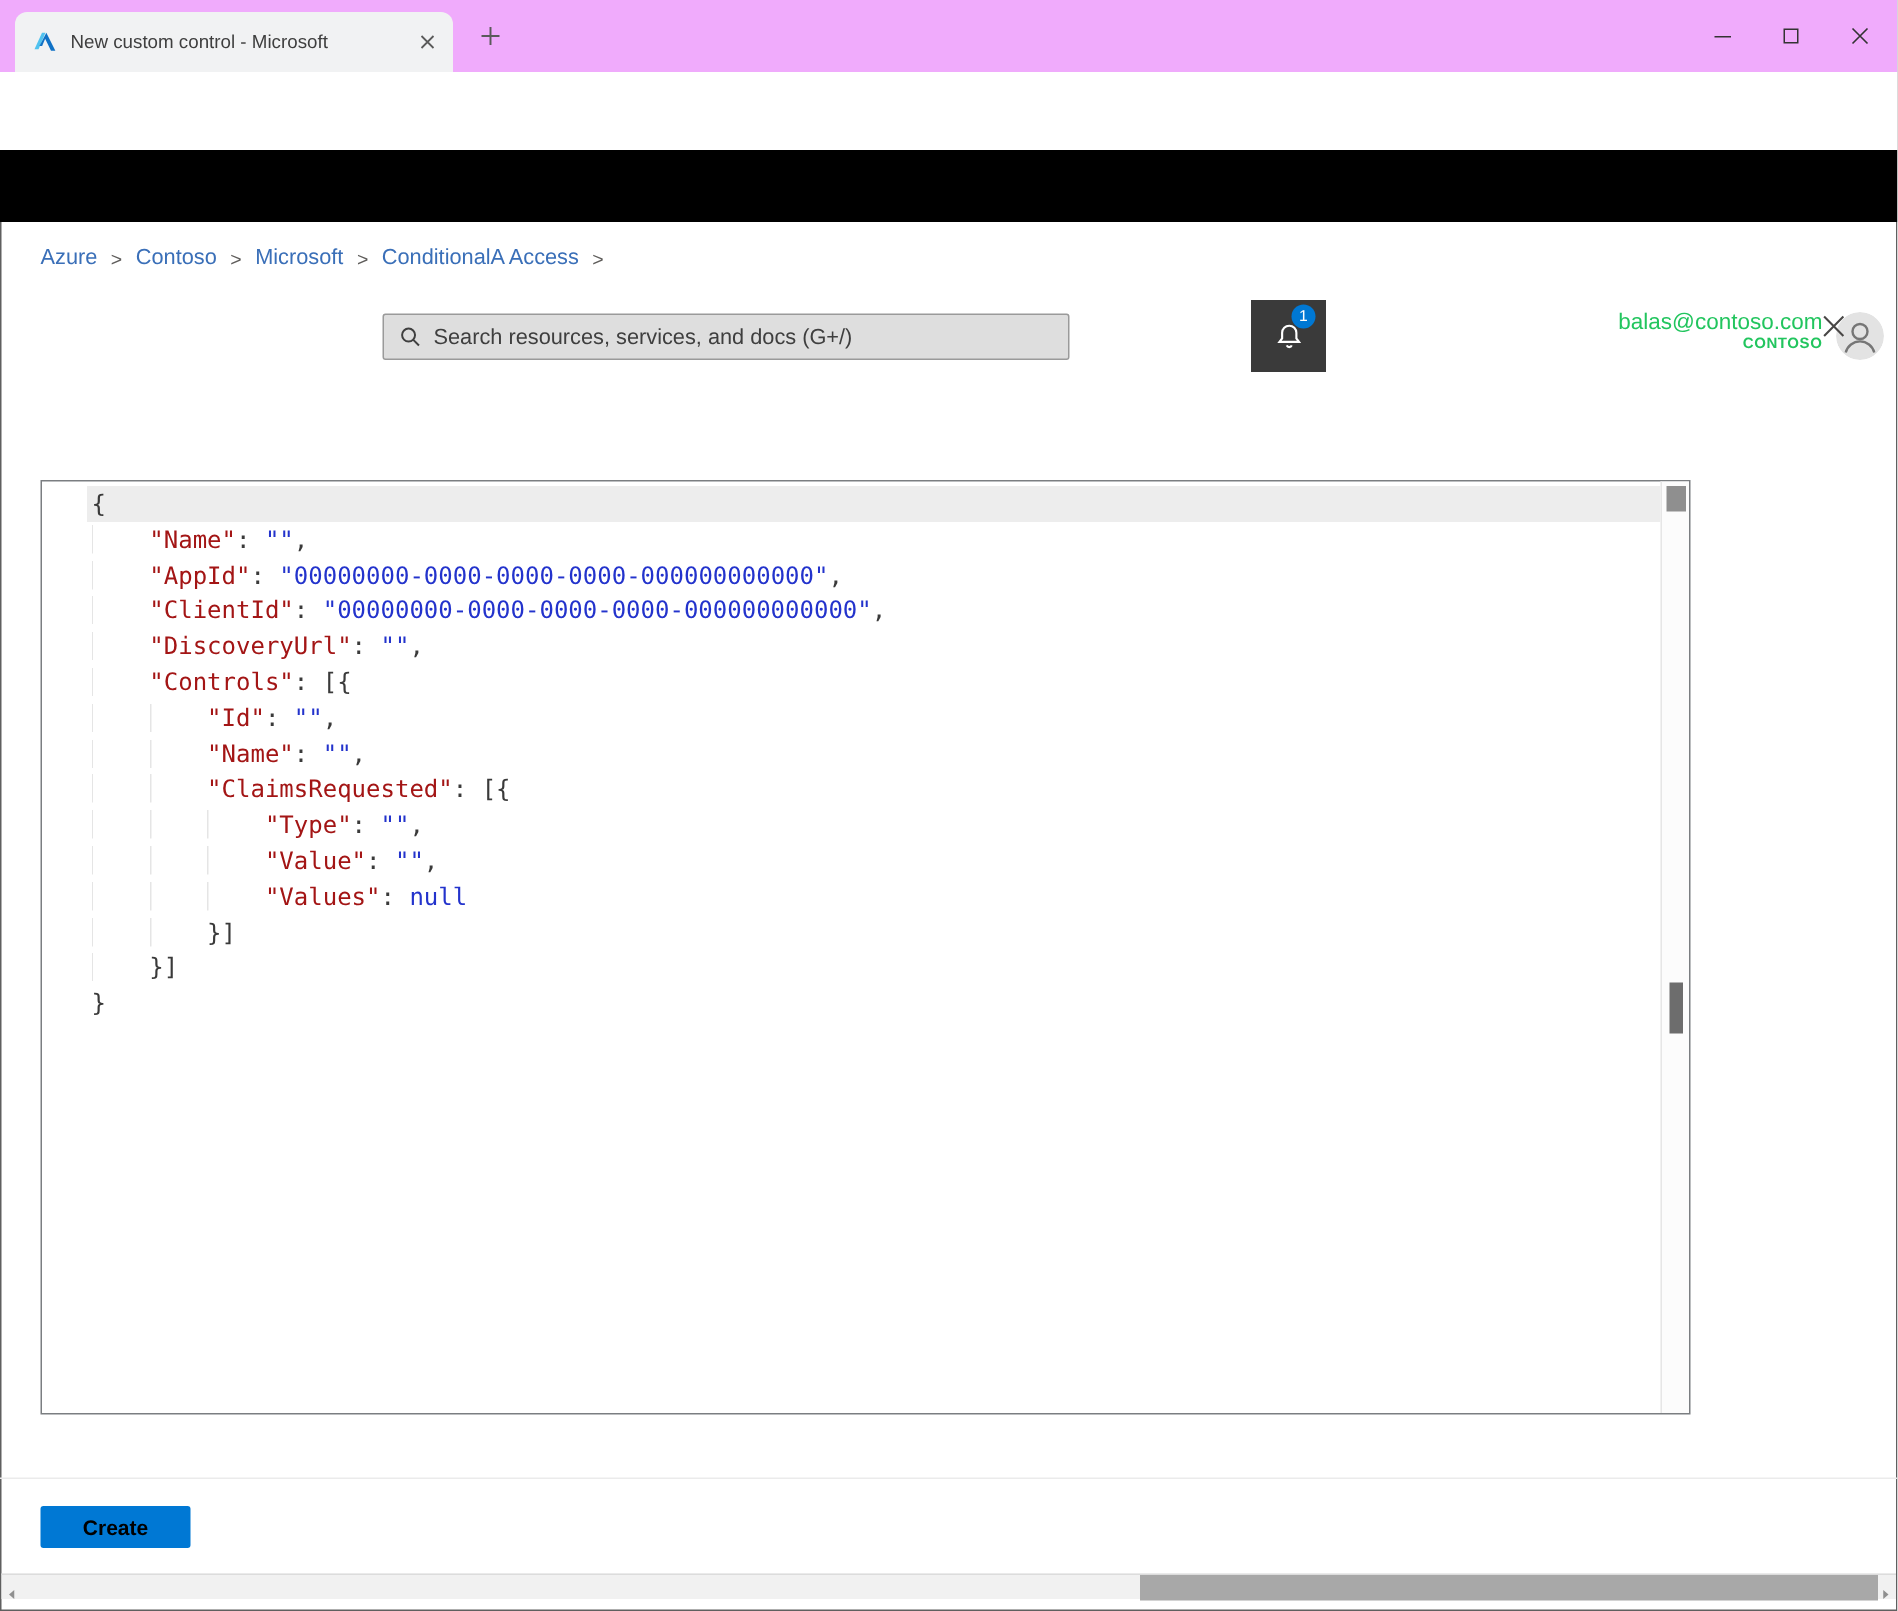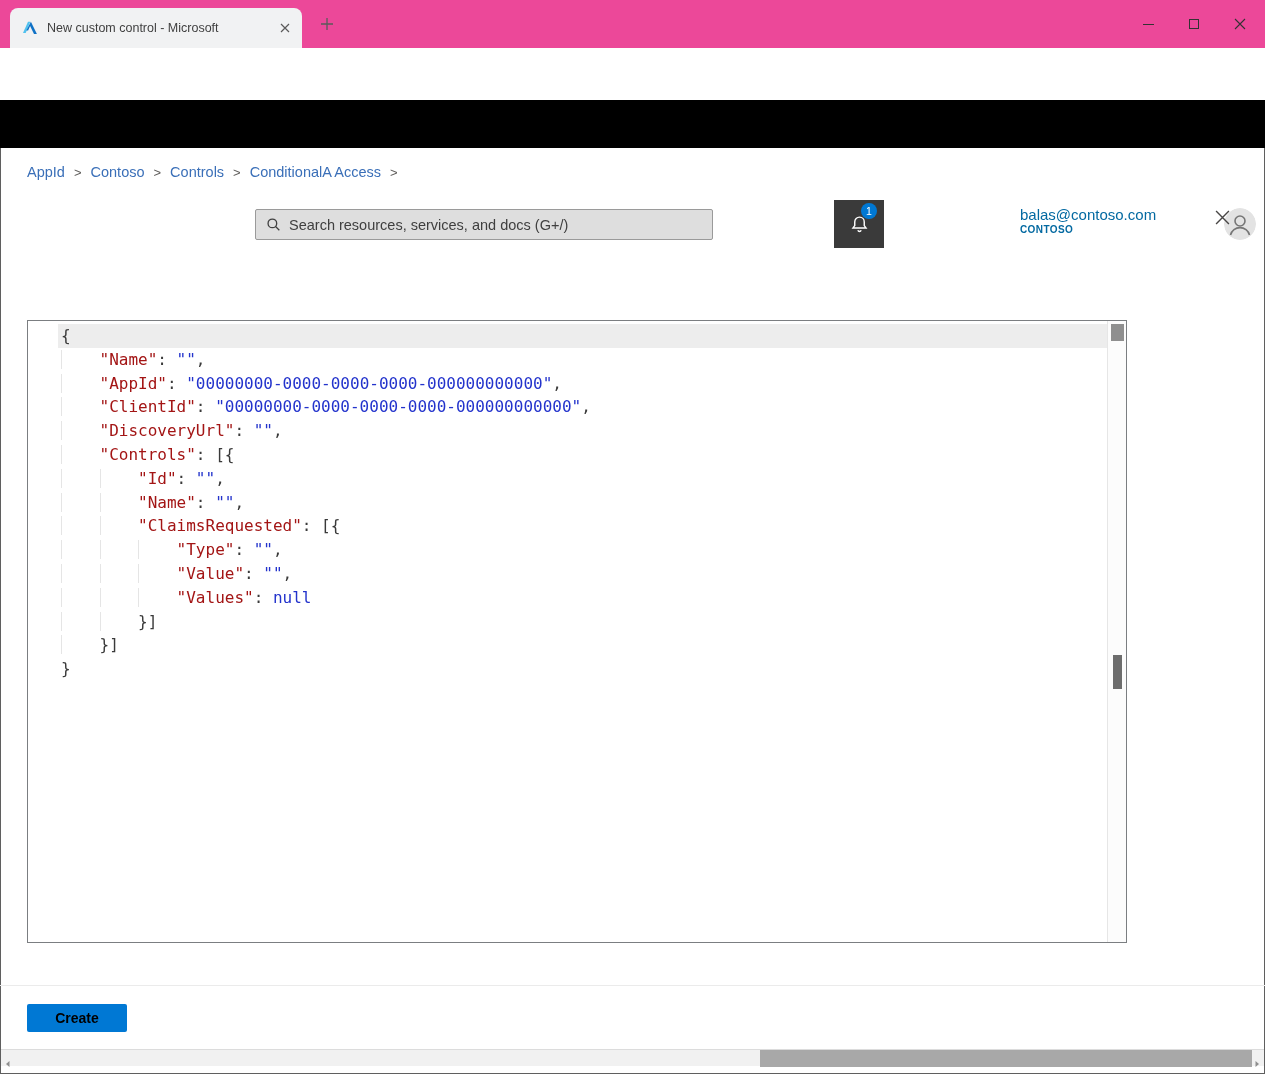--- a/index.html
+++ b/index.html
@@ -1,21 +1,21 @@
 <!DOCTYPE html>
 <html style="--accent: #0078d4; --header_bg: #000000; --code_key: #a31515; --code_string: #2333cc; --code_null: #2333cc; --code_punct: #3a3a3a; --breadcrumb_link: #3a6fb8; --update_badge: #d83b01;"><head>
 <meta charset="utf-8">
 <style>
   *{margin:0;padding:0;box-sizing:border-box;}
   html,body{width:1265px;height:1074px;overflow:hidden;background:#fff;}
   body{font-family:"Liberation Sans",sans-serif;}
   #window{position:relative;width:1265px;height:1074px;background:#fff;overflow:hidden;box-shadow:inset 0 0 0 1px #5f5f5f;}
 
   
-  .tabstrip{position:absolute;left:0;top:0;width:100%;height:48px;background:#ec4899;}
+  .tabstrip{position:absolute;left:0;top:0;width:100%;height:48px;background:#f0abfc;}
   .tab{position:absolute;left:10px;top:8px;width:292px;height:40px;background:#f1f2f3;border-radius:8px 8px 0 0;display:flex;align-items:center;padding:0 8px 0 12px;gap:9px;}
   .tab-title{flex:1;font-size:12.5px;color:#3f3f3f;white-space:nowrap;overflow:hidden;}
   .tab-close{width:18px;height:18px;display:flex;align-items:center;justify-content:center;color:#5a5a5a;flex:none;}
   .newtab{position:absolute;left:320px;top:17px;width:16px;height:16px;color:#5a5a5a;}
   .wincontrols{position:absolute;right:2px;top:0;height:48px;display:flex;}
   .winbtn{width:46px;height:48px;display:flex;align-items:center;justify-content:center;color:#333;}
   .min-glyph{display:block;width:11px;height:1px;background:#333;}
   .max-glyph{display:block;width:10px;height:10px;border:1px solid #333;}
 
   
@@ -34,21 +34,21 @@
   .hamburger{position:absolute;left:16px;top:110px;width:28px;height:28px;display:flex;flex-direction:column;justify-content:center;align-items:center;gap:5px;}
   .hamburger span{display:block;width:18px;height:2px;background:#fff;}
   .brand{position:absolute;left:86px;top:113px;font-size:17px;font-weight:700;color:#fff;white-space:nowrap;letter-spacing:.2px;}
   .az-search{position:absolute;left:255px;top:109px;width:458px;height:31px;background:#dedede;border:1px solid #9a9a9a;border-radius:2px;display:flex;align-items:center;padding:0 8px 0 10px;gap:8px;color:#3f3f3f;}
   .az-search input{flex:1;border:none;outline:none;background:transparent;font-size:14.5px;color:#2f2f2f;font-family:"Liberation Sans",sans-serif;}
   .az-search input::placeholder{color:#3f3f3f;opacity:1;}
   .hd-ic{position:absolute;top:100px;width:50px;height:48px;display:flex;align-items:center;justify-content:center;color:#fff;}
   #hd-shell{left:735px}#hd-filter{left:785px}#hd-bell{left:834px;background:#3a3a3a}#hd-gear{left:884px}
   #hd-help{left:934px;font-size:18px;color:#fff}#hd-smile{left:984px}
   .bell-badge{position:absolute;left:861px;top:103px;width:16px;height:16px;border-radius:50%;background:var(--accent,#0078d4);font-size:10.5px;color:#fff;text-align:center;line-height:16px;}
-  .account{position:absolute;left:1020px;top:106px;width:195px;text-align:left;color:#0369a1;}
+  .account{position:absolute;left:1020px;top:106px;width:195px;text-align:right;color:#22c55e;}
   .account-email{font-size:15px;line-height:17px;}
   .account-tenant{font-size:10px;font-weight:700;letter-spacing:.4px;line-height:13px;}
   .avatar{position:absolute;left:1224px;top:108px;width:32px;height:32px;border-radius:50%;overflow:hidden;}
 
   
   .breadcrumb{position:absolute;left:27px;top:164px;display:flex;align-items:center;gap:9px;font-size:14.5px;}
   .crumb{color:var(--breadcrumb_link,#3a6fb8);cursor:pointer;}
   .crumb-sep{color:#5f5d5b;font-size:13px;}
   .blade-title{position:absolute;left:26px;top:195px;font-size:29px;font-weight:600;color:#323130;letter-spacing:-.2px;}
   .blade-close{position:absolute;left:1210px;top:205px;width:24px;height:24px;display:flex;align-items:center;justify-content:center;color:#494746;}
@@ -243,25 +243,25 @@
     <div class="avatar">
       <svg width="32" height="32" viewBox="0 0 32 32">
           <circle cx="16" cy="16" r="16" fill="#e3e3e3"></circle>
           <circle cx="16" cy="13" r="5" fill="none" stroke="#767676" stroke-width="1.6"></circle>
           <path d="M6.5 27a9.8 9.8 0 0 1 19 0" fill="none" stroke="#767676" stroke-width="1.6"></path>
         </svg>
     </div>
   </div>
 
   <div class="breadcrumb">
-    <span class="crumb">AppId</span>
+    <span class="crumb">Azure</span>
     <span class="crumb-sep">&gt;</span>
     <span class="crumb">Contoso</span>
     <span class="crumb-sep">&gt;</span>
-    <span class="crumb">Controls</span>
+    <span class="crumb">Microsoft</span>
     <span class="crumb-sep">&gt;</span>
     <span class="crumb">ConditionalA Access</span>
     <span class="crumb-sep">&gt;</span>
   </div>
 
   <div class="blade-close">
     <svg width="15" height="15" viewBox="0 0 14 14" fill="none" stroke="currentColor" stroke-width="1.3">
         <path d="M1 1l12 12M13 1 1 13"></path>
       </svg>
   </div>

